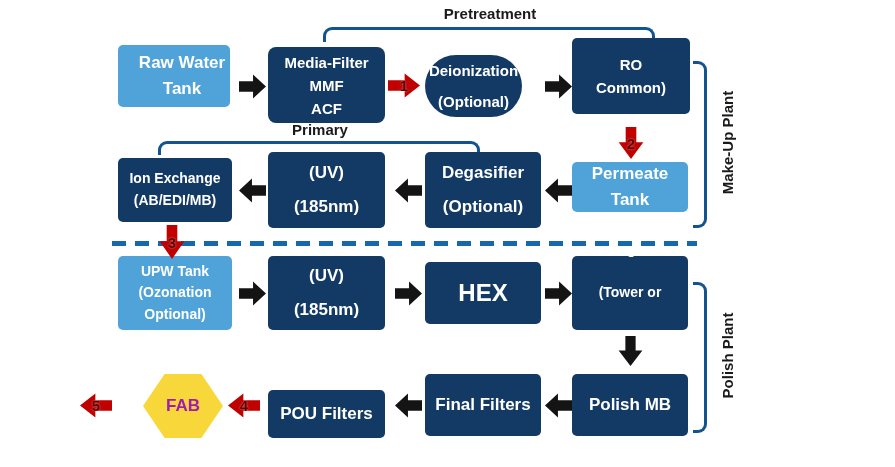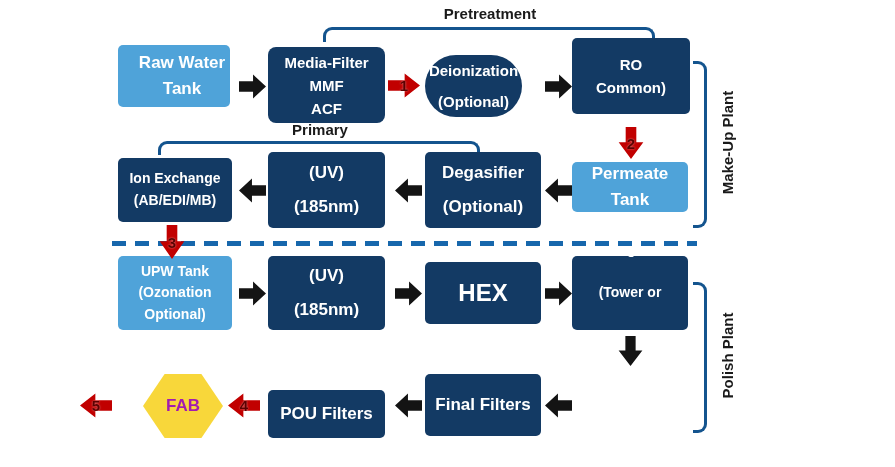--- a/index.html
+++ b/index.html
@@ -159,20 +159,23 @@
     </div>
   <div class="arr arr-right" style="left:545px; top:280px; width:27px; height:27px;"></div>
   <div class="box dark fs14" style="left:572px; top:256px; width:116px; height:74px;gap:24px;">
       <span class="box-line">Degas</span>
       <span class="box-line">(Tower or</span>
       <span class="box-line">Exchange)</span>
     </div>
 
   <div class="arr arr-down" style="left:617px; top:336px; width:27px; height:30px;"></div>
 
+  <div class="box dark fs17" style="left:572px; top:374px; width:116px; height:62px;">
+      <span class="box-line">Polish MB</span>
+    </div>
   <div class="arr arr-left" style="left:545px; top:392px; width:27px; height:27px;"></div>
   <div class="box dark fs17" style="left:425px; top:374px; width:116px; height:62px;">
       <span class="box-line">Final Filters</span>
     </div>
   <div class="arr arr-left" style="left:395px; top:392px; width:27px; height:27px;"></div>
   <div class="box dark fs17" style="left:268px; top:374px; width:117px; height:48px;margin-top:16px;">
       <span class="box-line">POU Filters</span>
     </div>
 
   <div class="red-arrow" style="left:228px; top:392px; width:32px; height:27px;">

